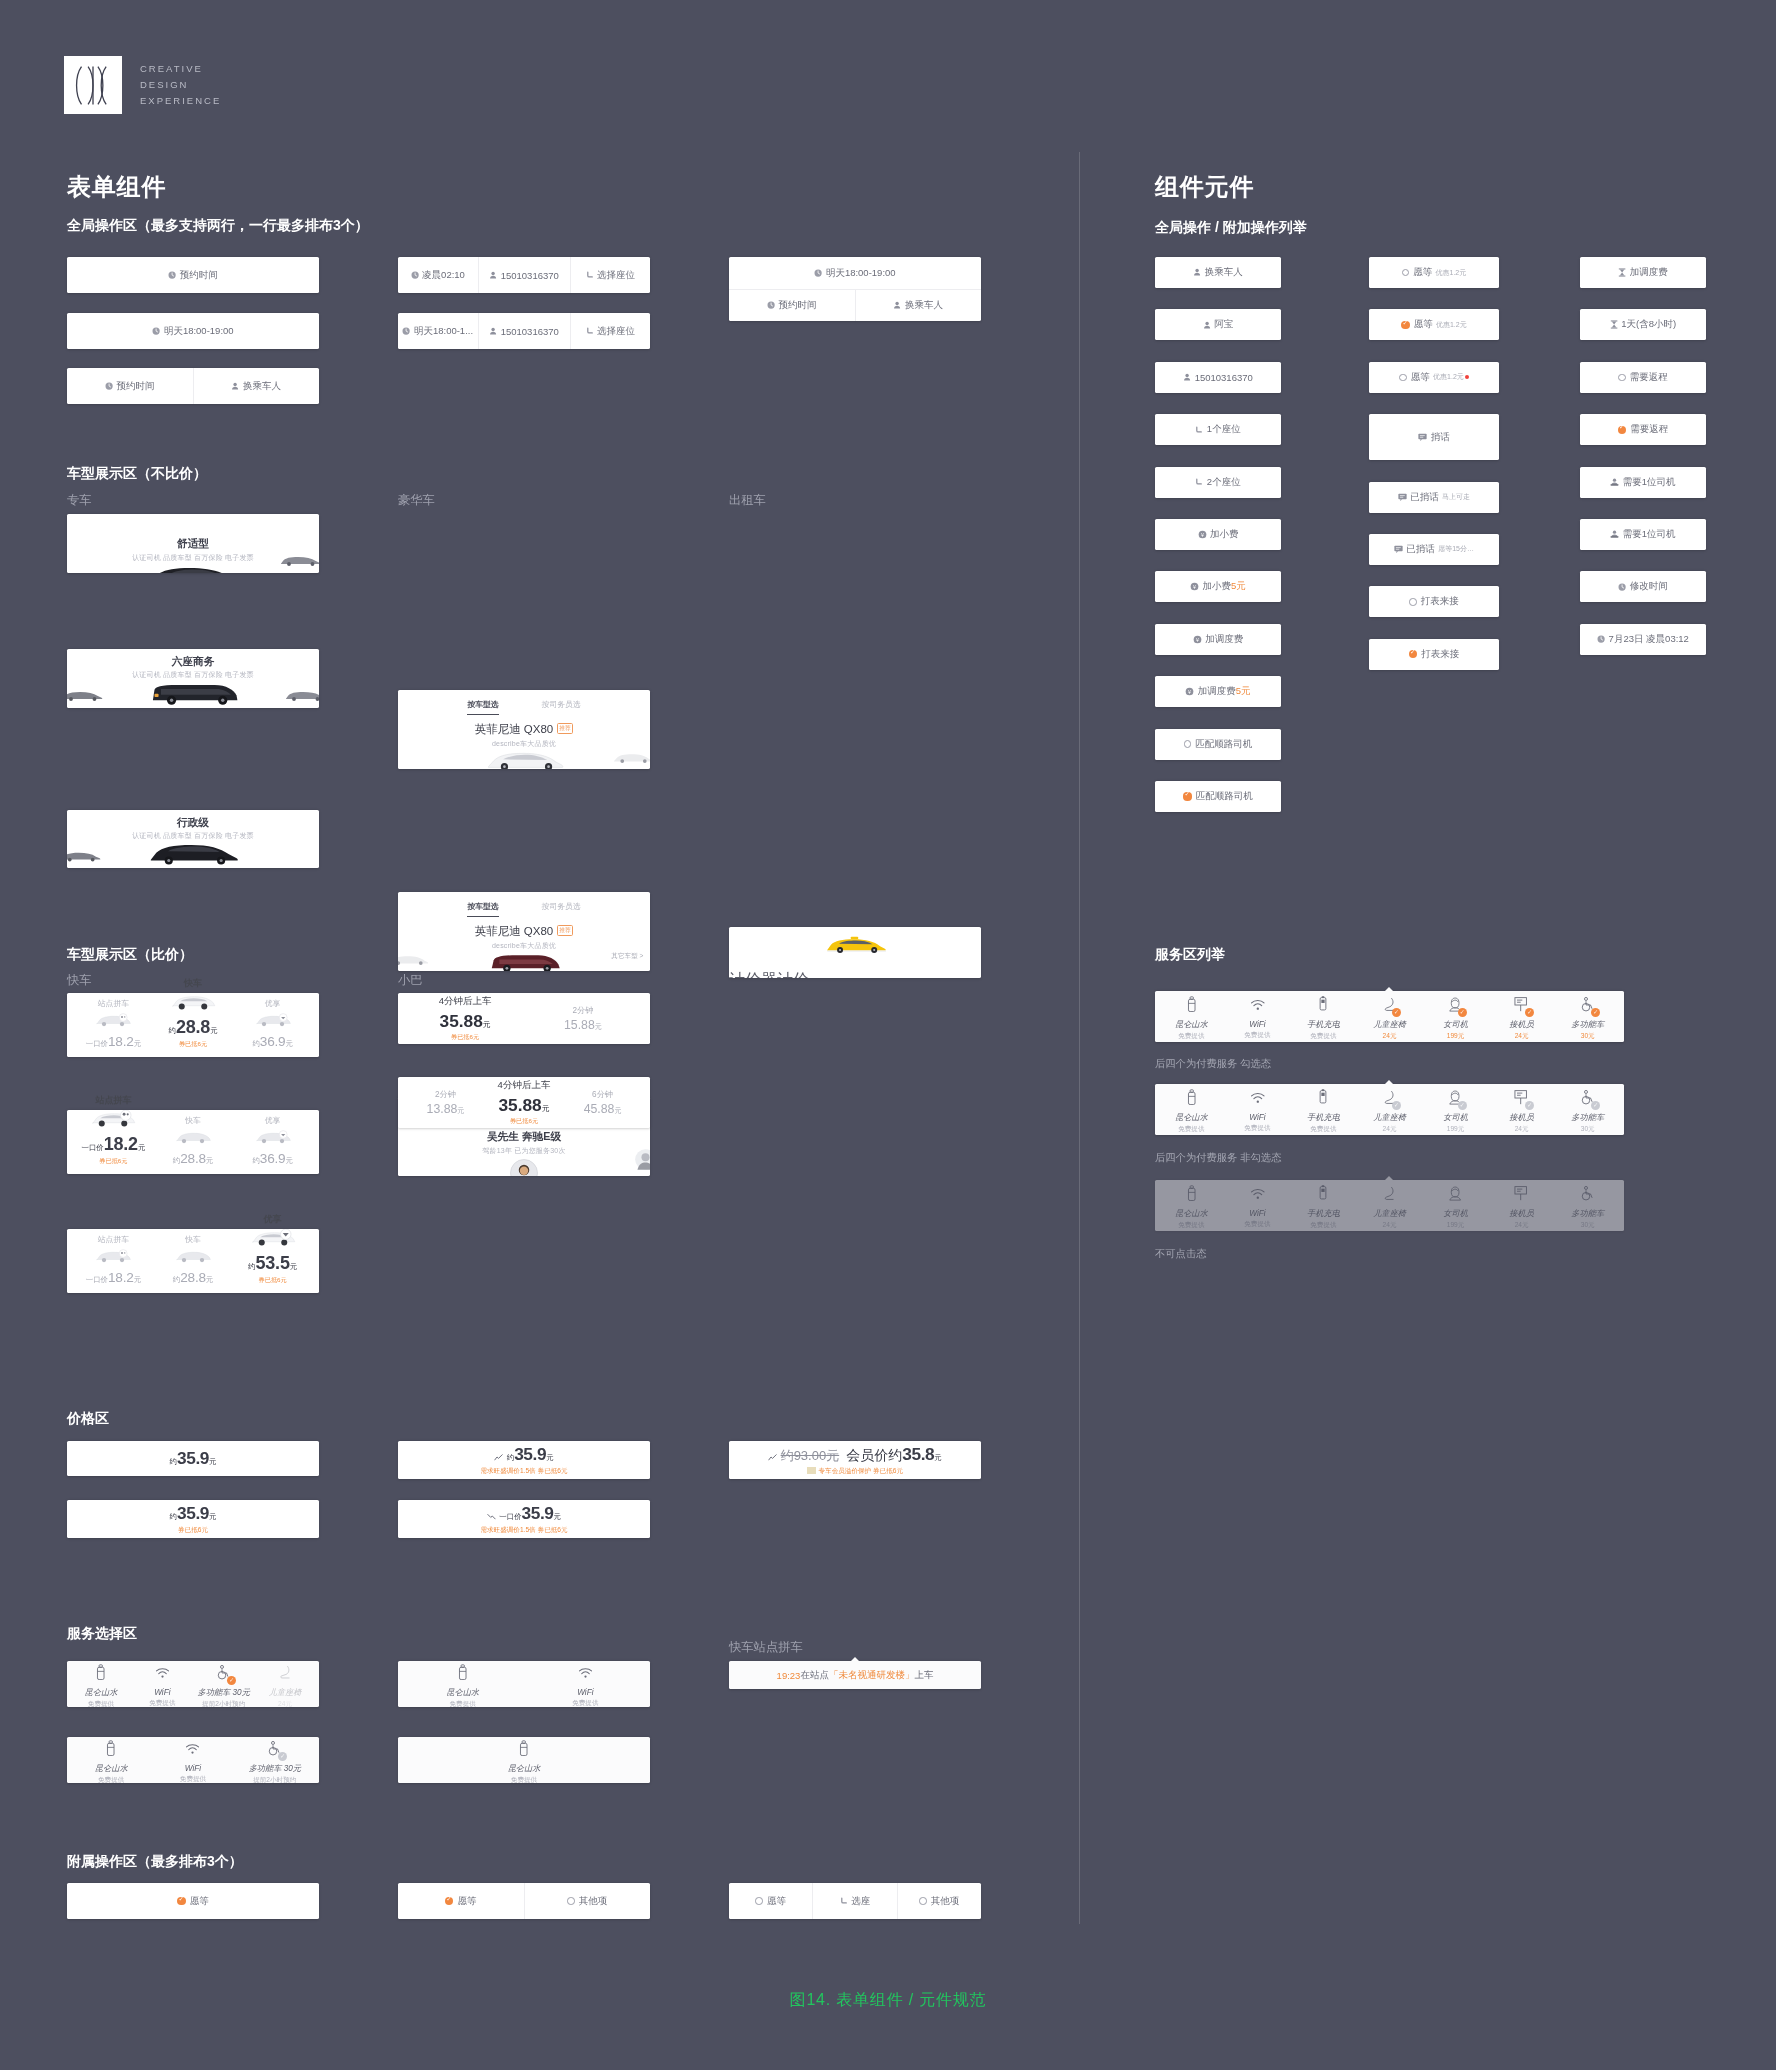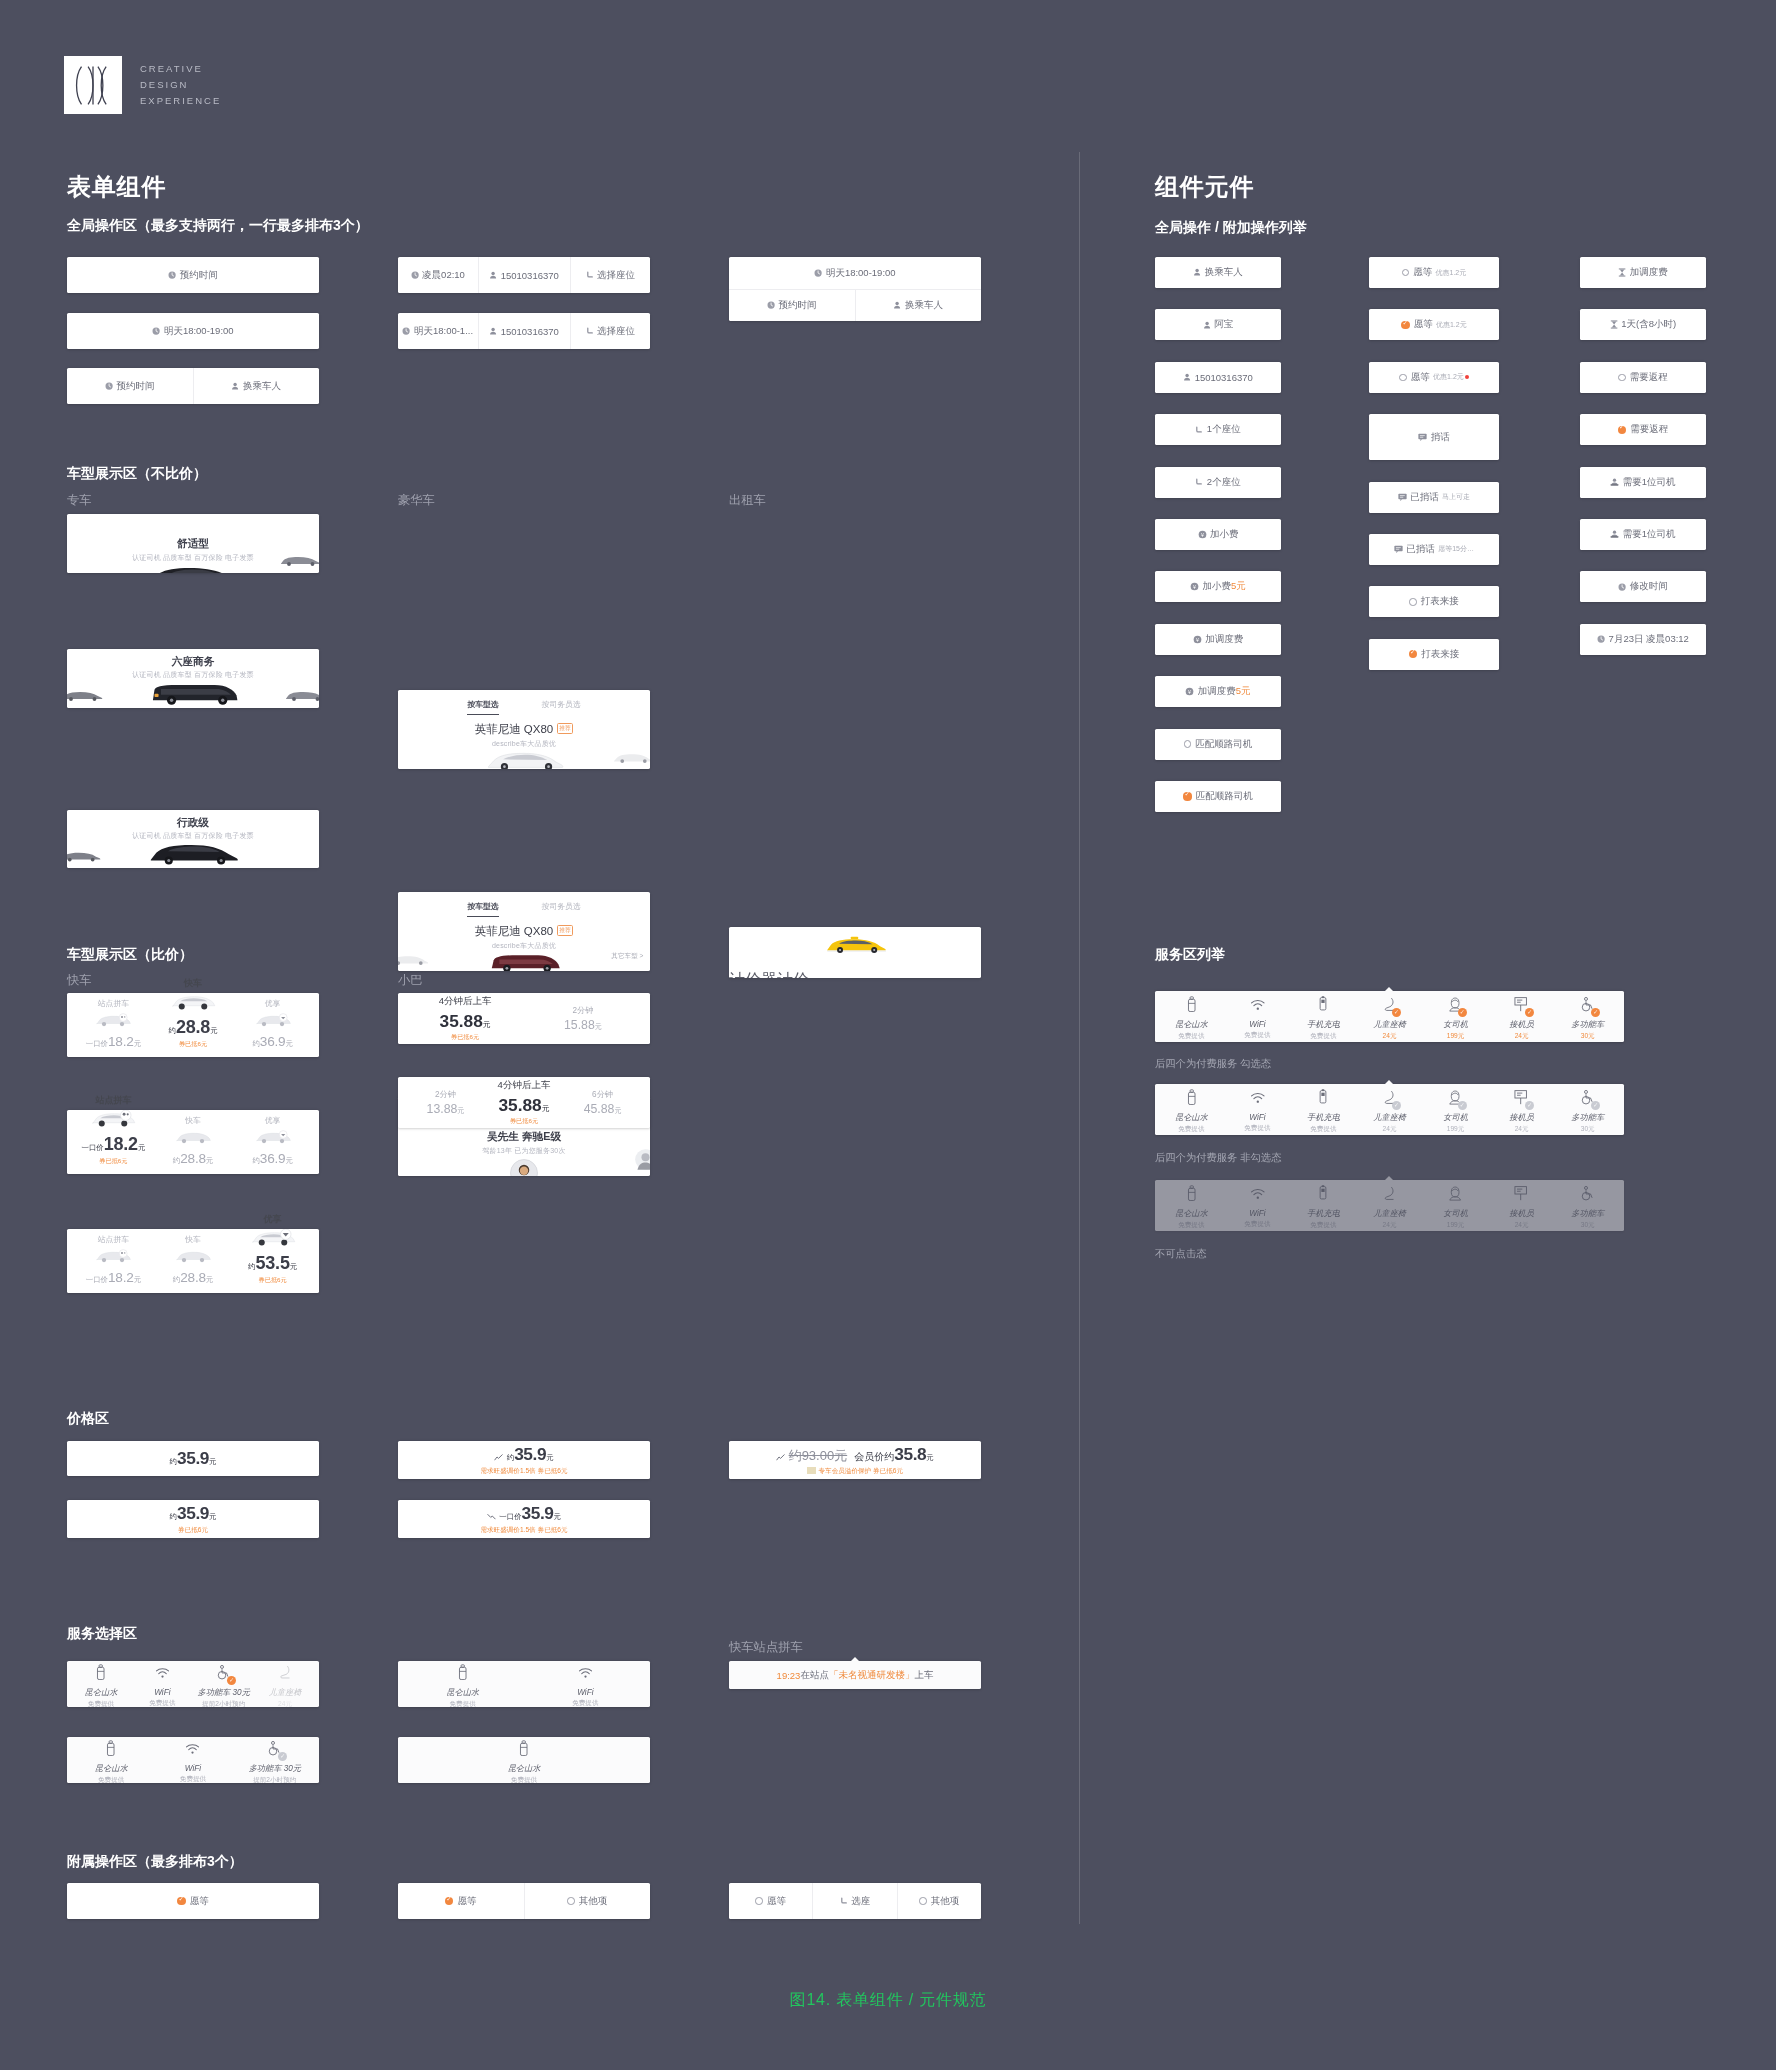--- a/index.html
+++ b/index.html
@@ -672,21 +672,21 @@
     <div class="sub"><span>需求旺盛调价1.5倍 券已抵6元</span></div>
   </div>
 </div>
 
 <div class="abs card" style="left:729px;top:1441px;width:252px;height:38px;">
   <div class="pz">
     <div class="main">
       <span class="ic"><svg width="9" height="7.4" viewBox="0 0 12 10">
             <path d="M1 8 L4 4 L6 6 L11 1" stroke="#6b6d79" stroke-width="1.3" fill="none" stroke-linecap="round"></path>
           </svg></span><span class="strike" style="font-size:13px;">约93.00元</span>
-      <span style="font-size:10px;margin-left:5px;">会员价约</span><b>35.8</b><span>元</span>
+      <span style="font-size:14px;margin-left:5px;">会员价约</span><b>35.8</b><span>元</span>
     </div>
     <div class="sub"><span class="sq"></span><span>专车会员溢价保护 券已抵6元</span></div>
   </div>
 </div>
 
 <div class="abs group-title" style="left:67px;top:1625px;">服务选择区</div>
 <div class="abs grey-label" style="left:729px;top:1639px;">快车站点拼车</div>
 
 <div class="abs card" style="left:67px;top:1661px;width:252px;height:46px;background:#fbfbfc;overflow:hidden;">
 

